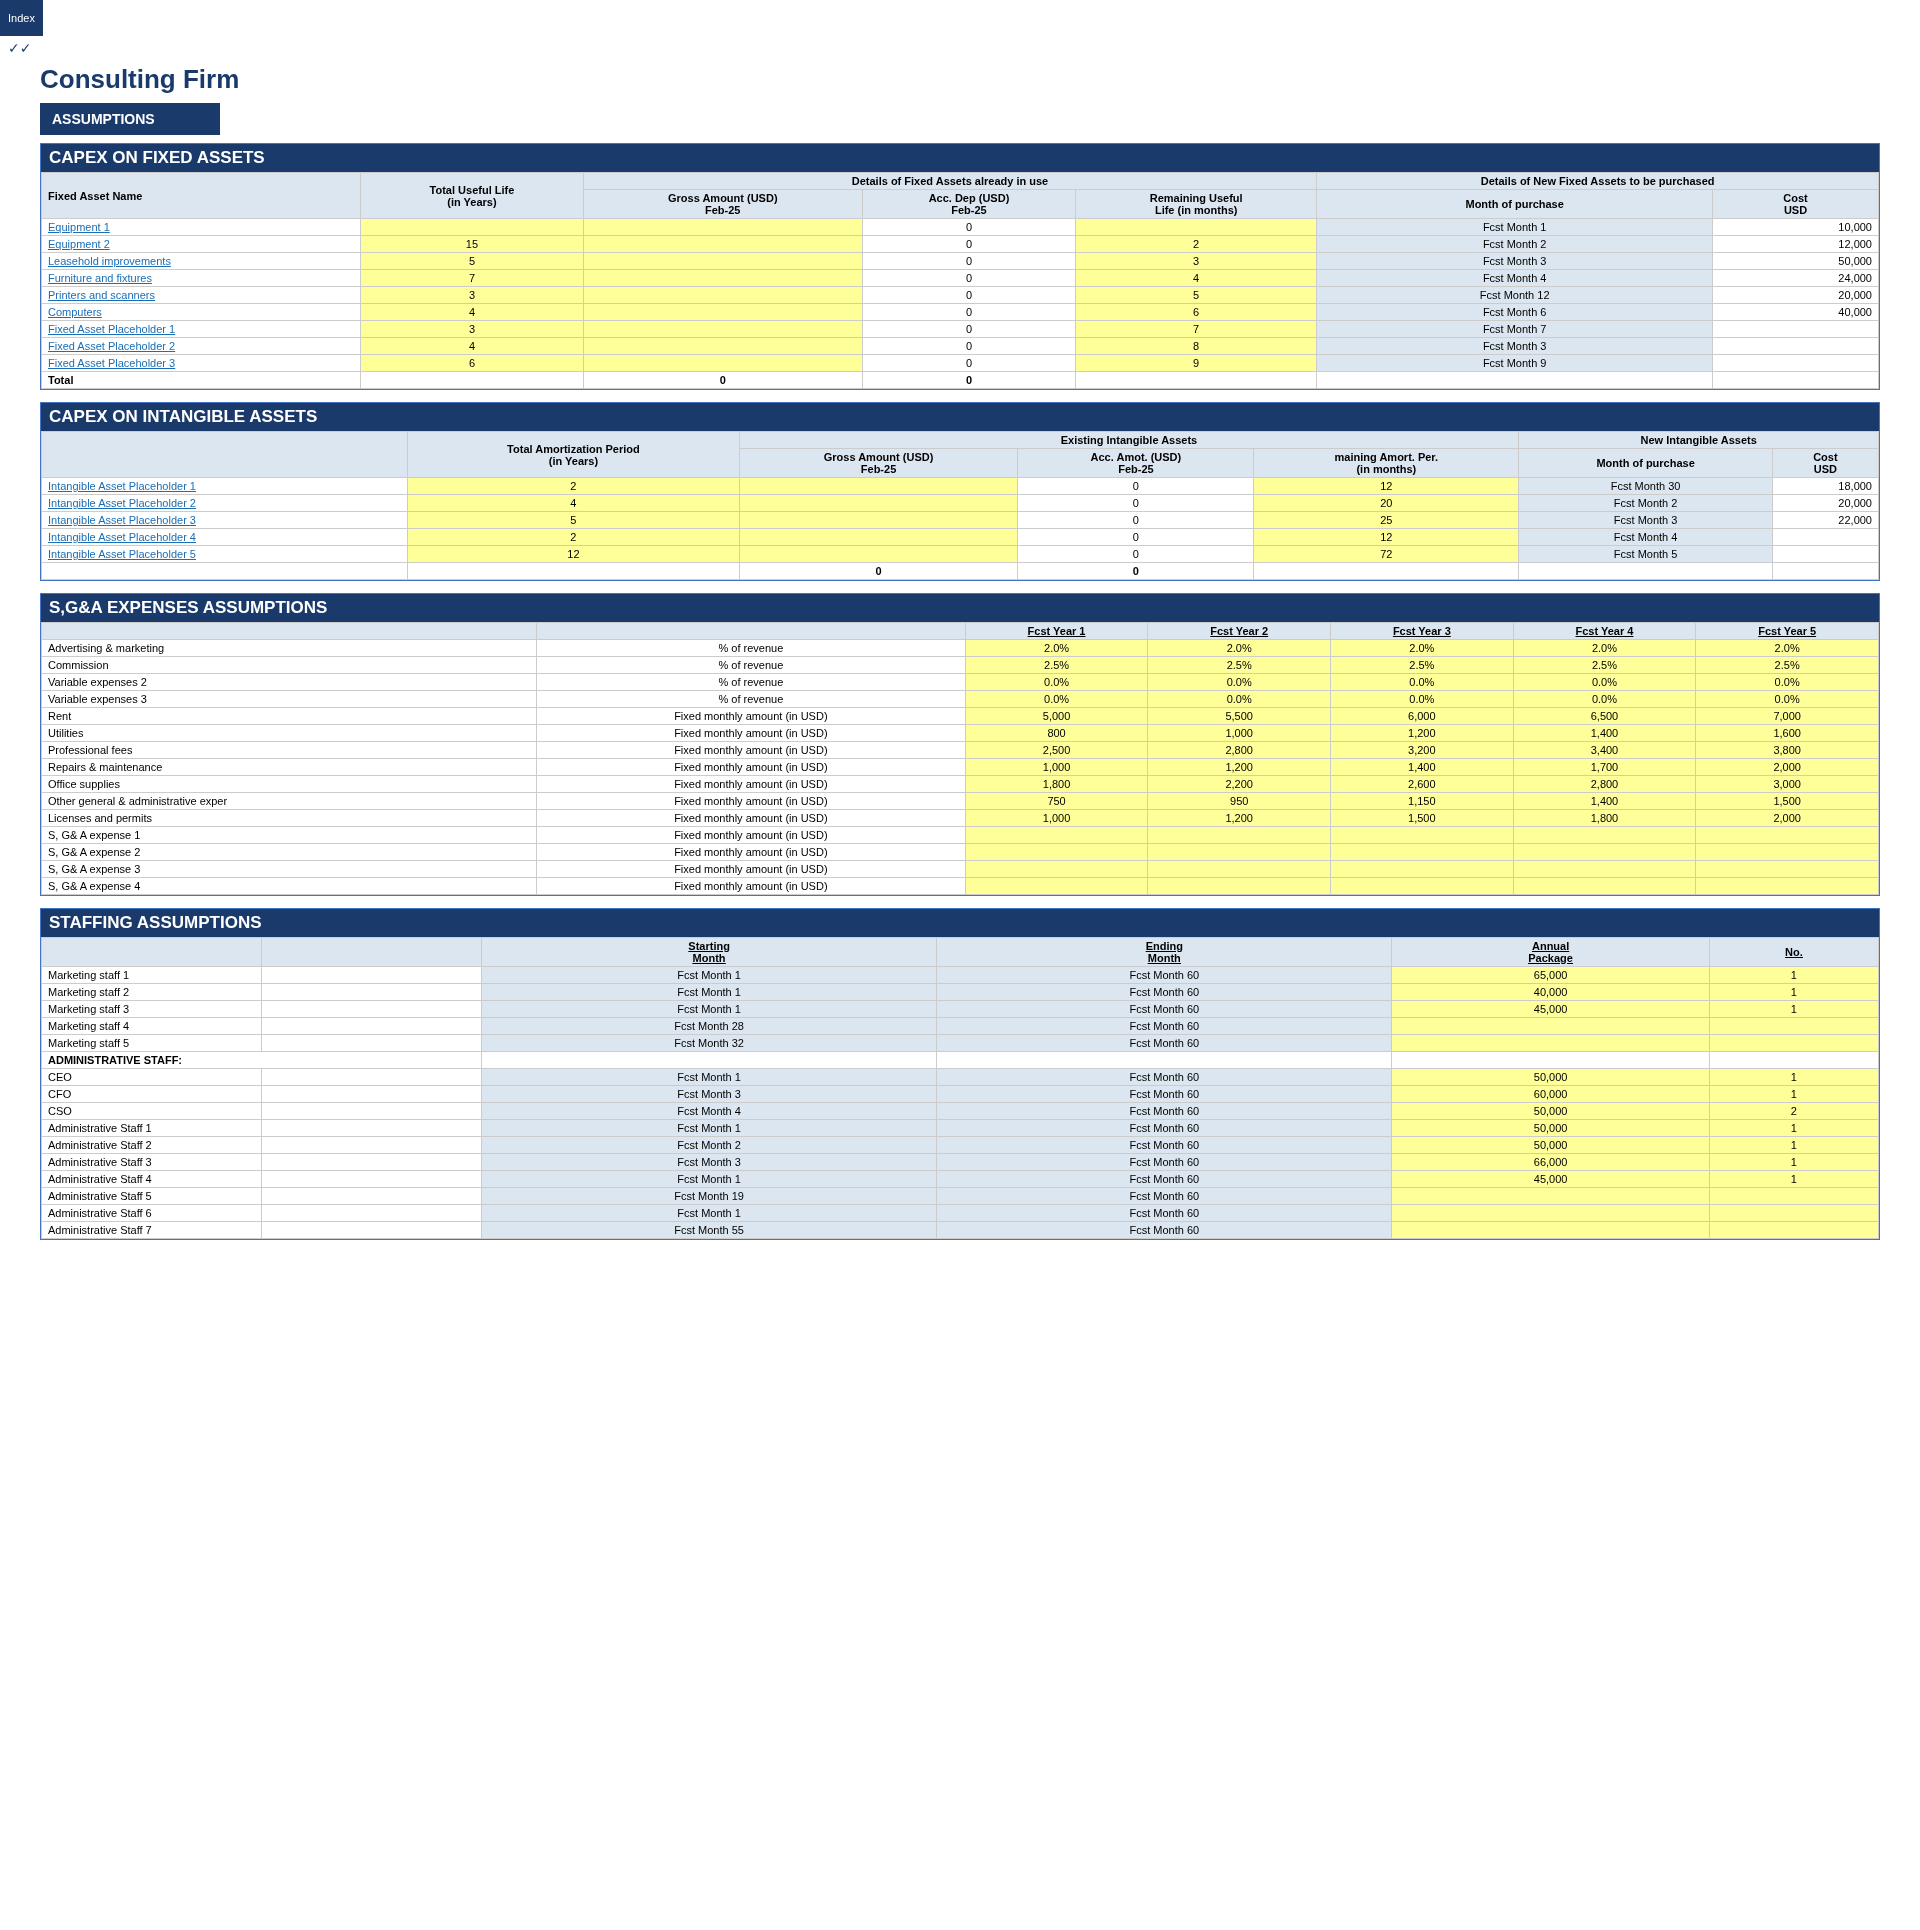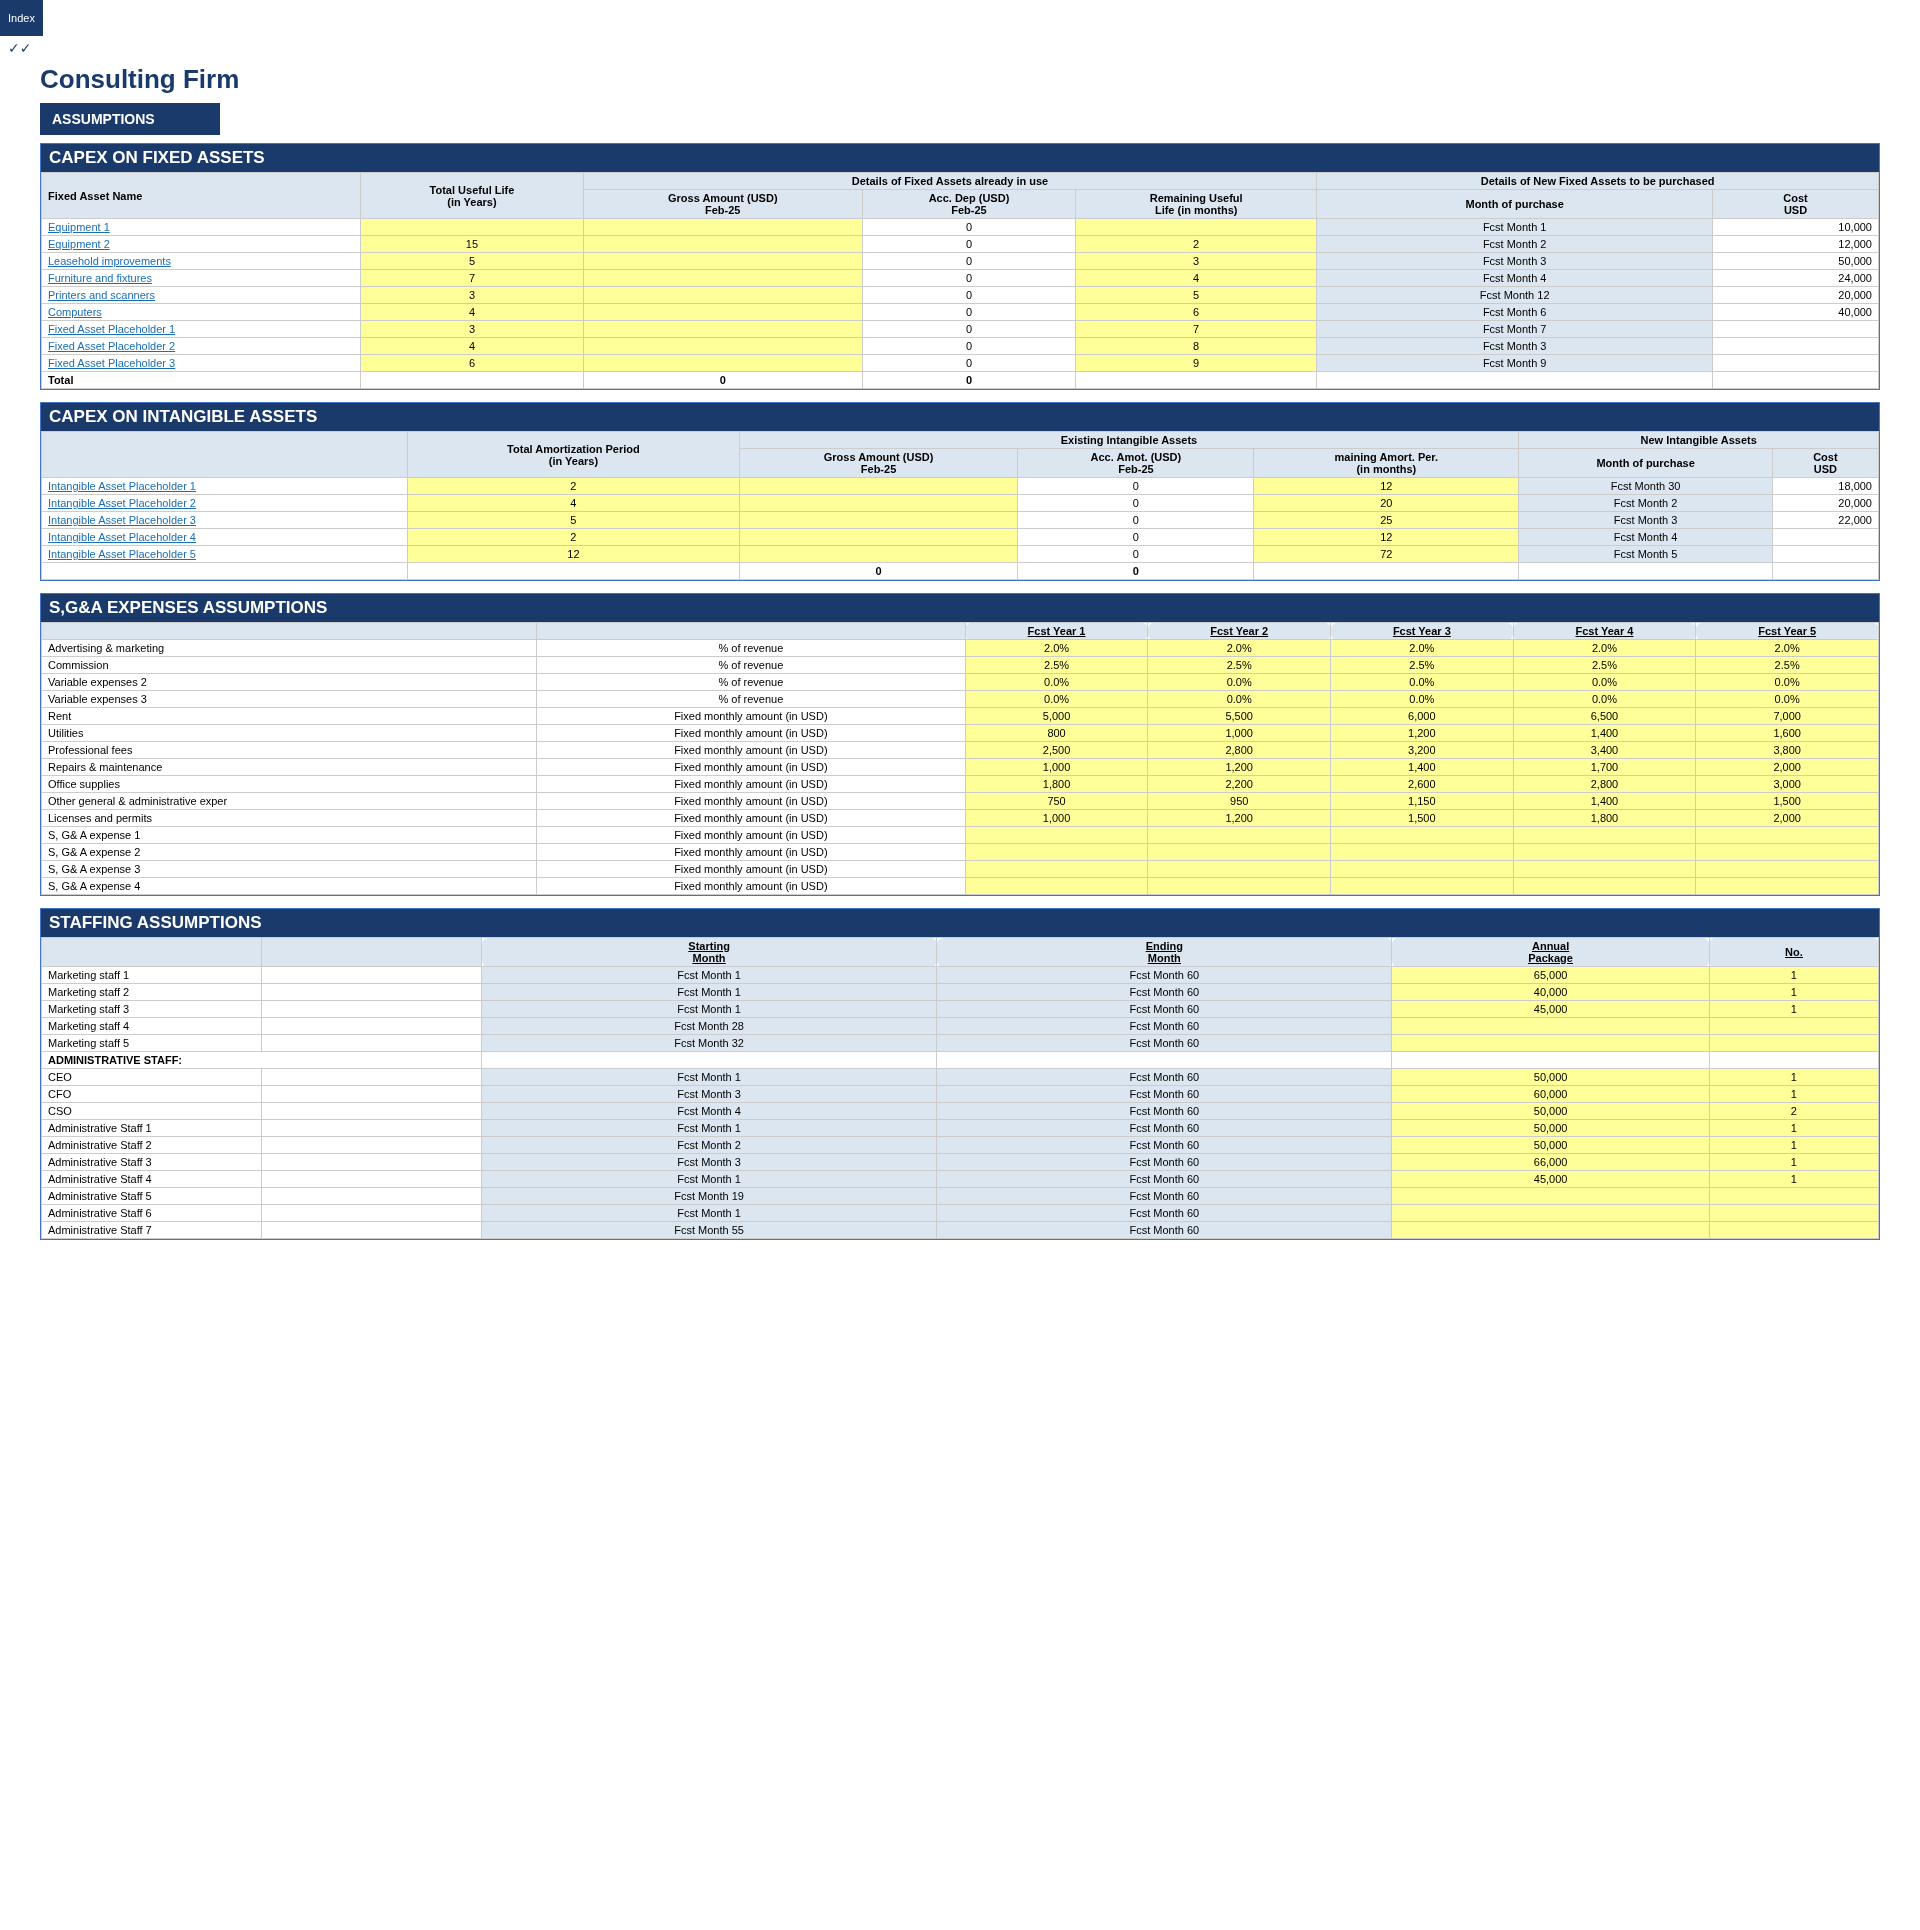--- a/index.html
+++ b/index.html
@@ -19,21 +19,21 @@
     th, td { border: 1px solid #ccc; font-size: 11px; padding: 2px 6px; }
 
     .col-header { background: #dce6f1; font-weight: bold; text-align: center; }
     .row-label { text-align: left; }
     .link-blue { color: #1a6eb5; text-decoration: underline; }
     .yellow-bg { background: #ffff99; }
     .light-blue-bg { background: #dce6f1; }
     .total-row { font-weight: bold; }
     .center { text-align: center; }
     .right { text-align: right; }
-    .underline { text-decoration: underline; border-radius: 6px; }
+    .underline { text-decoration: underline; }
     .bold { font-weight: bold; }
     .section-span-header { background: #dce6f1; font-weight: bold; text-align: center; }
   </style>
 </head>
 <body>
 
 
 
 
 <div class="top-bar">

